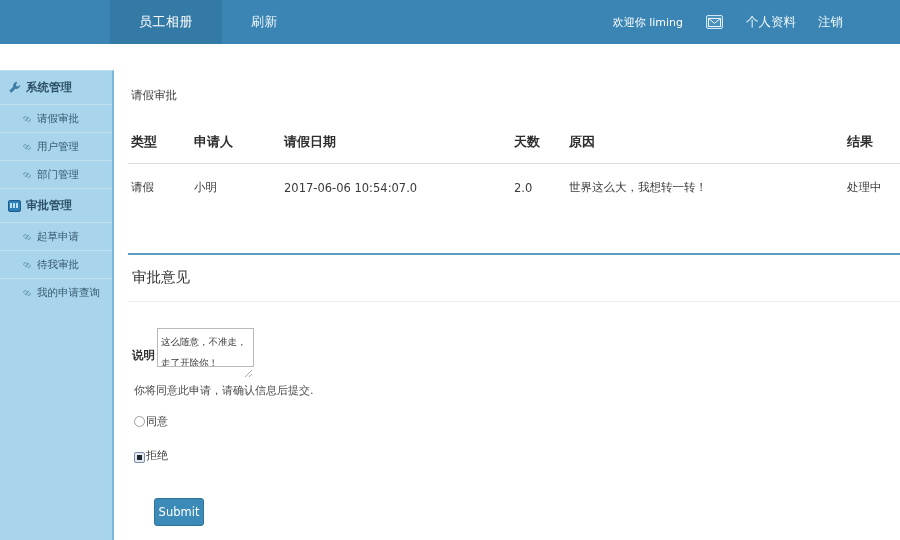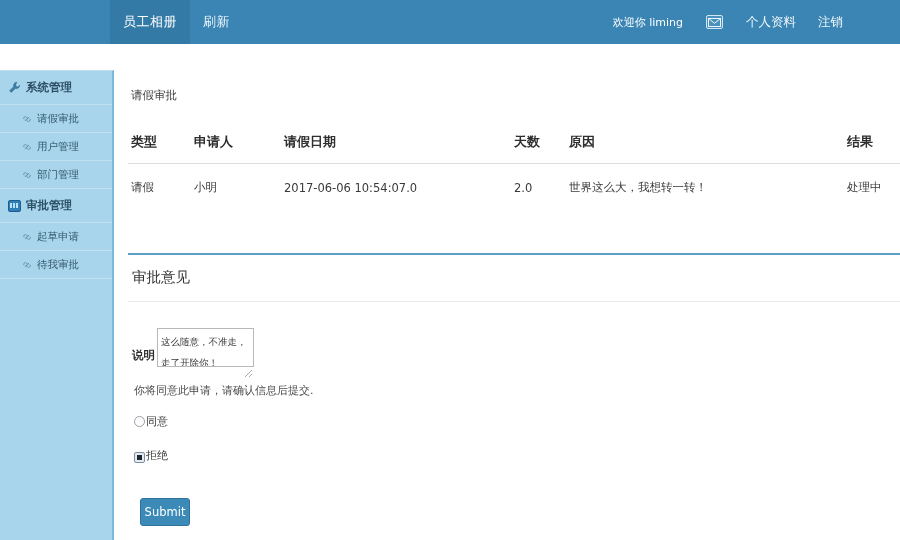--- a/index.html
+++ b/index.html
@@ -15,21 +15,21 @@
   .navbar {
     position: absolute; left: 0; top: 0;
     width: 900px; height: 44px;
     background: #3a85b4;
     display: flex; align-items: stretch;
   }
   .nav-brand-gap { width: 110px; flex: 0 0 110px; }
   .nav-left { display: flex; align-items: stretch; }
   .nav-item {
     display: flex; align-items: center;
-    padding: 0 13px;
+    padding: 0 29px;
     color: #eef6fb;
     font-size: 13px;
     letter-spacing: .5px;
     cursor: pointer;
     white-space: nowrap;
   }
   .nav-item.active { background: #347aa6; color: #ffffff; }
   .nav-spacer { flex: 1 1 auto; }
   .nav-right {
     display: flex; align-items: center;
@@ -196,21 +196,21 @@
     border: 1px solid #7f8da3;
     display: flex; align-items: center; justify-content: center;
   }
   .radio.checked i {
     display: block; width: 5px; height: 5px;
     background: #20262e;
   }
   .radio-label { font-size: 11px; color: #3a3a3a; }
 
   .submit-btn {
-    margin: 35px 0 0 8px;
+    margin: 35px 0 0 22px;
     width: 50px; height: 28px;
     background: #3b8ab8;
     border: 1px solid #2f739c;
     border-radius: 3px;
     color: #ffffff;
     font-size: 11.5px;
     font-family: "DejaVu Sans", "Liberation Sans", sans-serif;
     cursor: pointer;
     display: flex; align-items: center; justify-content: center; text-align: center;
   }
@@ -313,20 +313,30 @@
     <span class="li">
       <svg width="10" height="10" viewBox="0 0 10 10" aria-hidden="true">
         <path d="M3.2 6.8 L6.8 3.2" stroke="#4a7e99" stroke-width="1.1" fill="none"></path>
         <path d="M2.2 5.4 a1.6 1.6 0 0 1 2.3-2.3 l.8.8" stroke="#4a7e99" stroke-width="1" fill="none"></path>
         <path d="M7.8 4.6 a1.6 1.6 0 0 1-2.3 2.3 l-.8-.8" stroke="#4a7e99" stroke-width="1" fill="none"></path>
       </svg>
     </span>
     <span>待我审批</span>
   </div>
 
+  <div class="side-item last">
+    <span class="li">
+      <svg width="10" height="10" viewBox="0 0 10 10" aria-hidden="true">
+        <path d="M3.2 6.8 L6.8 3.2" stroke="#4a7e99" stroke-width="1.1" fill="none"></path>
+        <path d="M2.2 5.4 a1.6 1.6 0 0 1 2.3-2.3 l.8.8" stroke="#4a7e99" stroke-width="1" fill="none"></path>
+        <path d="M7.8 4.6 a1.6 1.6 0 0 1-2.3 2.3 l-.8-.8" stroke="#4a7e99" stroke-width="1" fill="none"></path>
+      </svg>
+    </span>
+    <span>我的申请查询</span>
+  </div>
 
 </div>
 
 <div class="content">
 
   <div class="page-title">请假审批</div>
 
   <table class="req-table">
     <colgroup>
       <col class="col-type">

